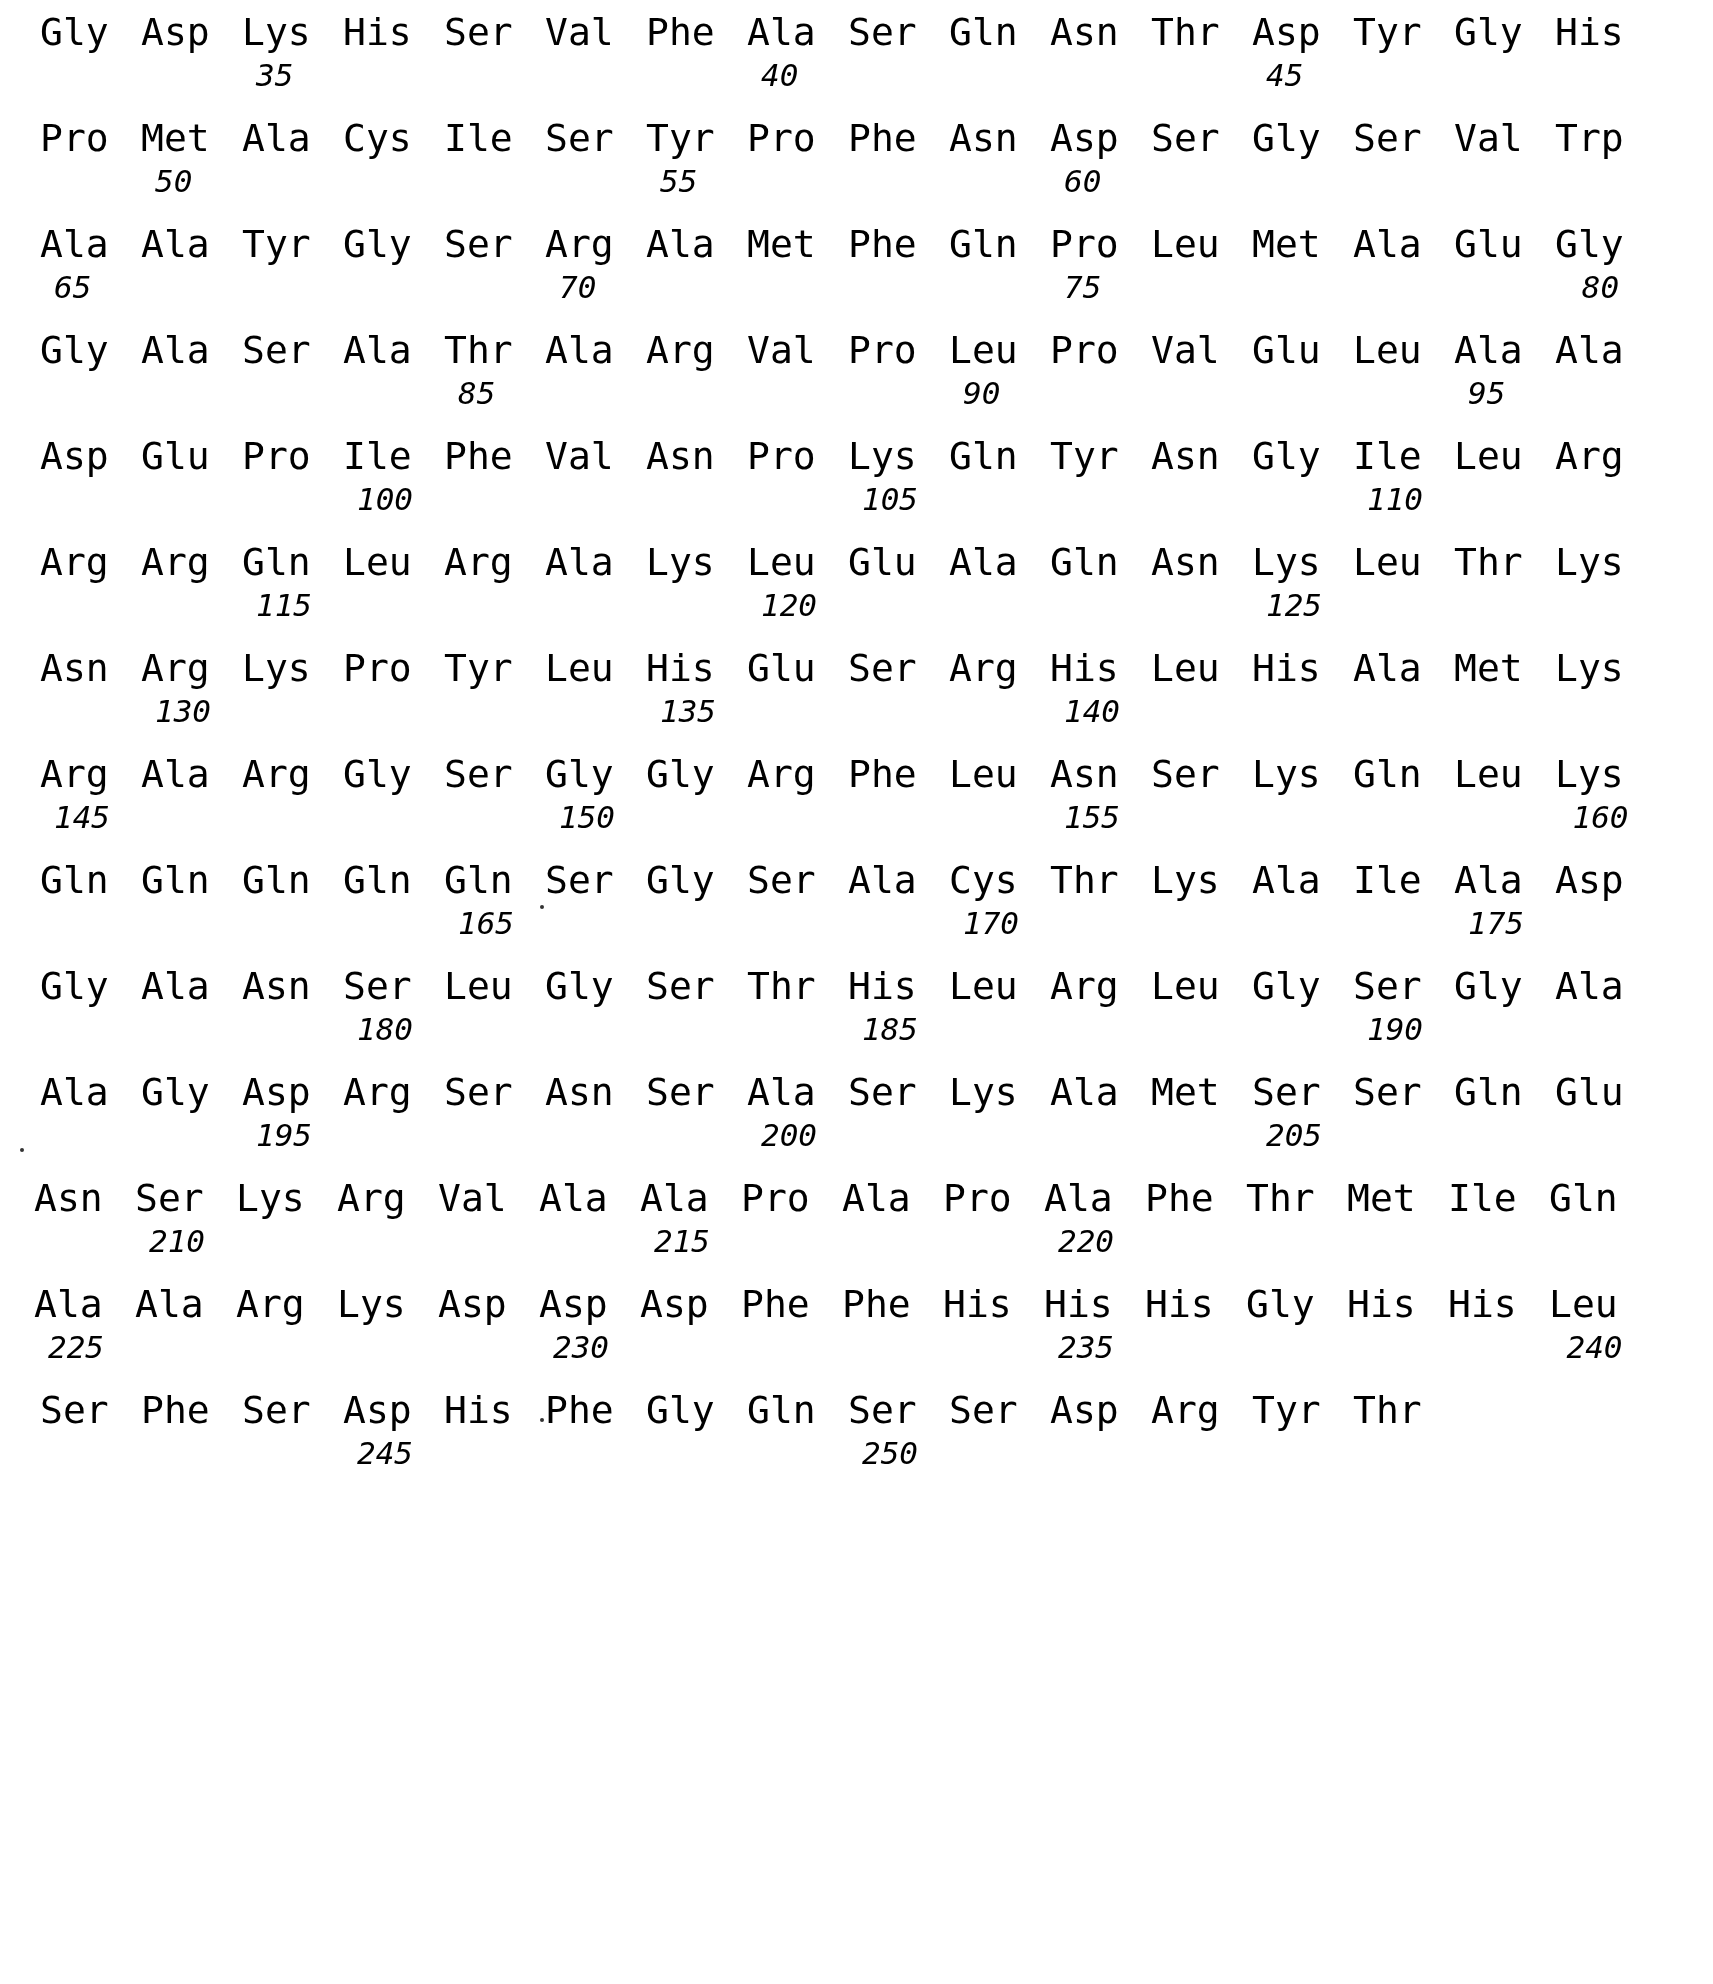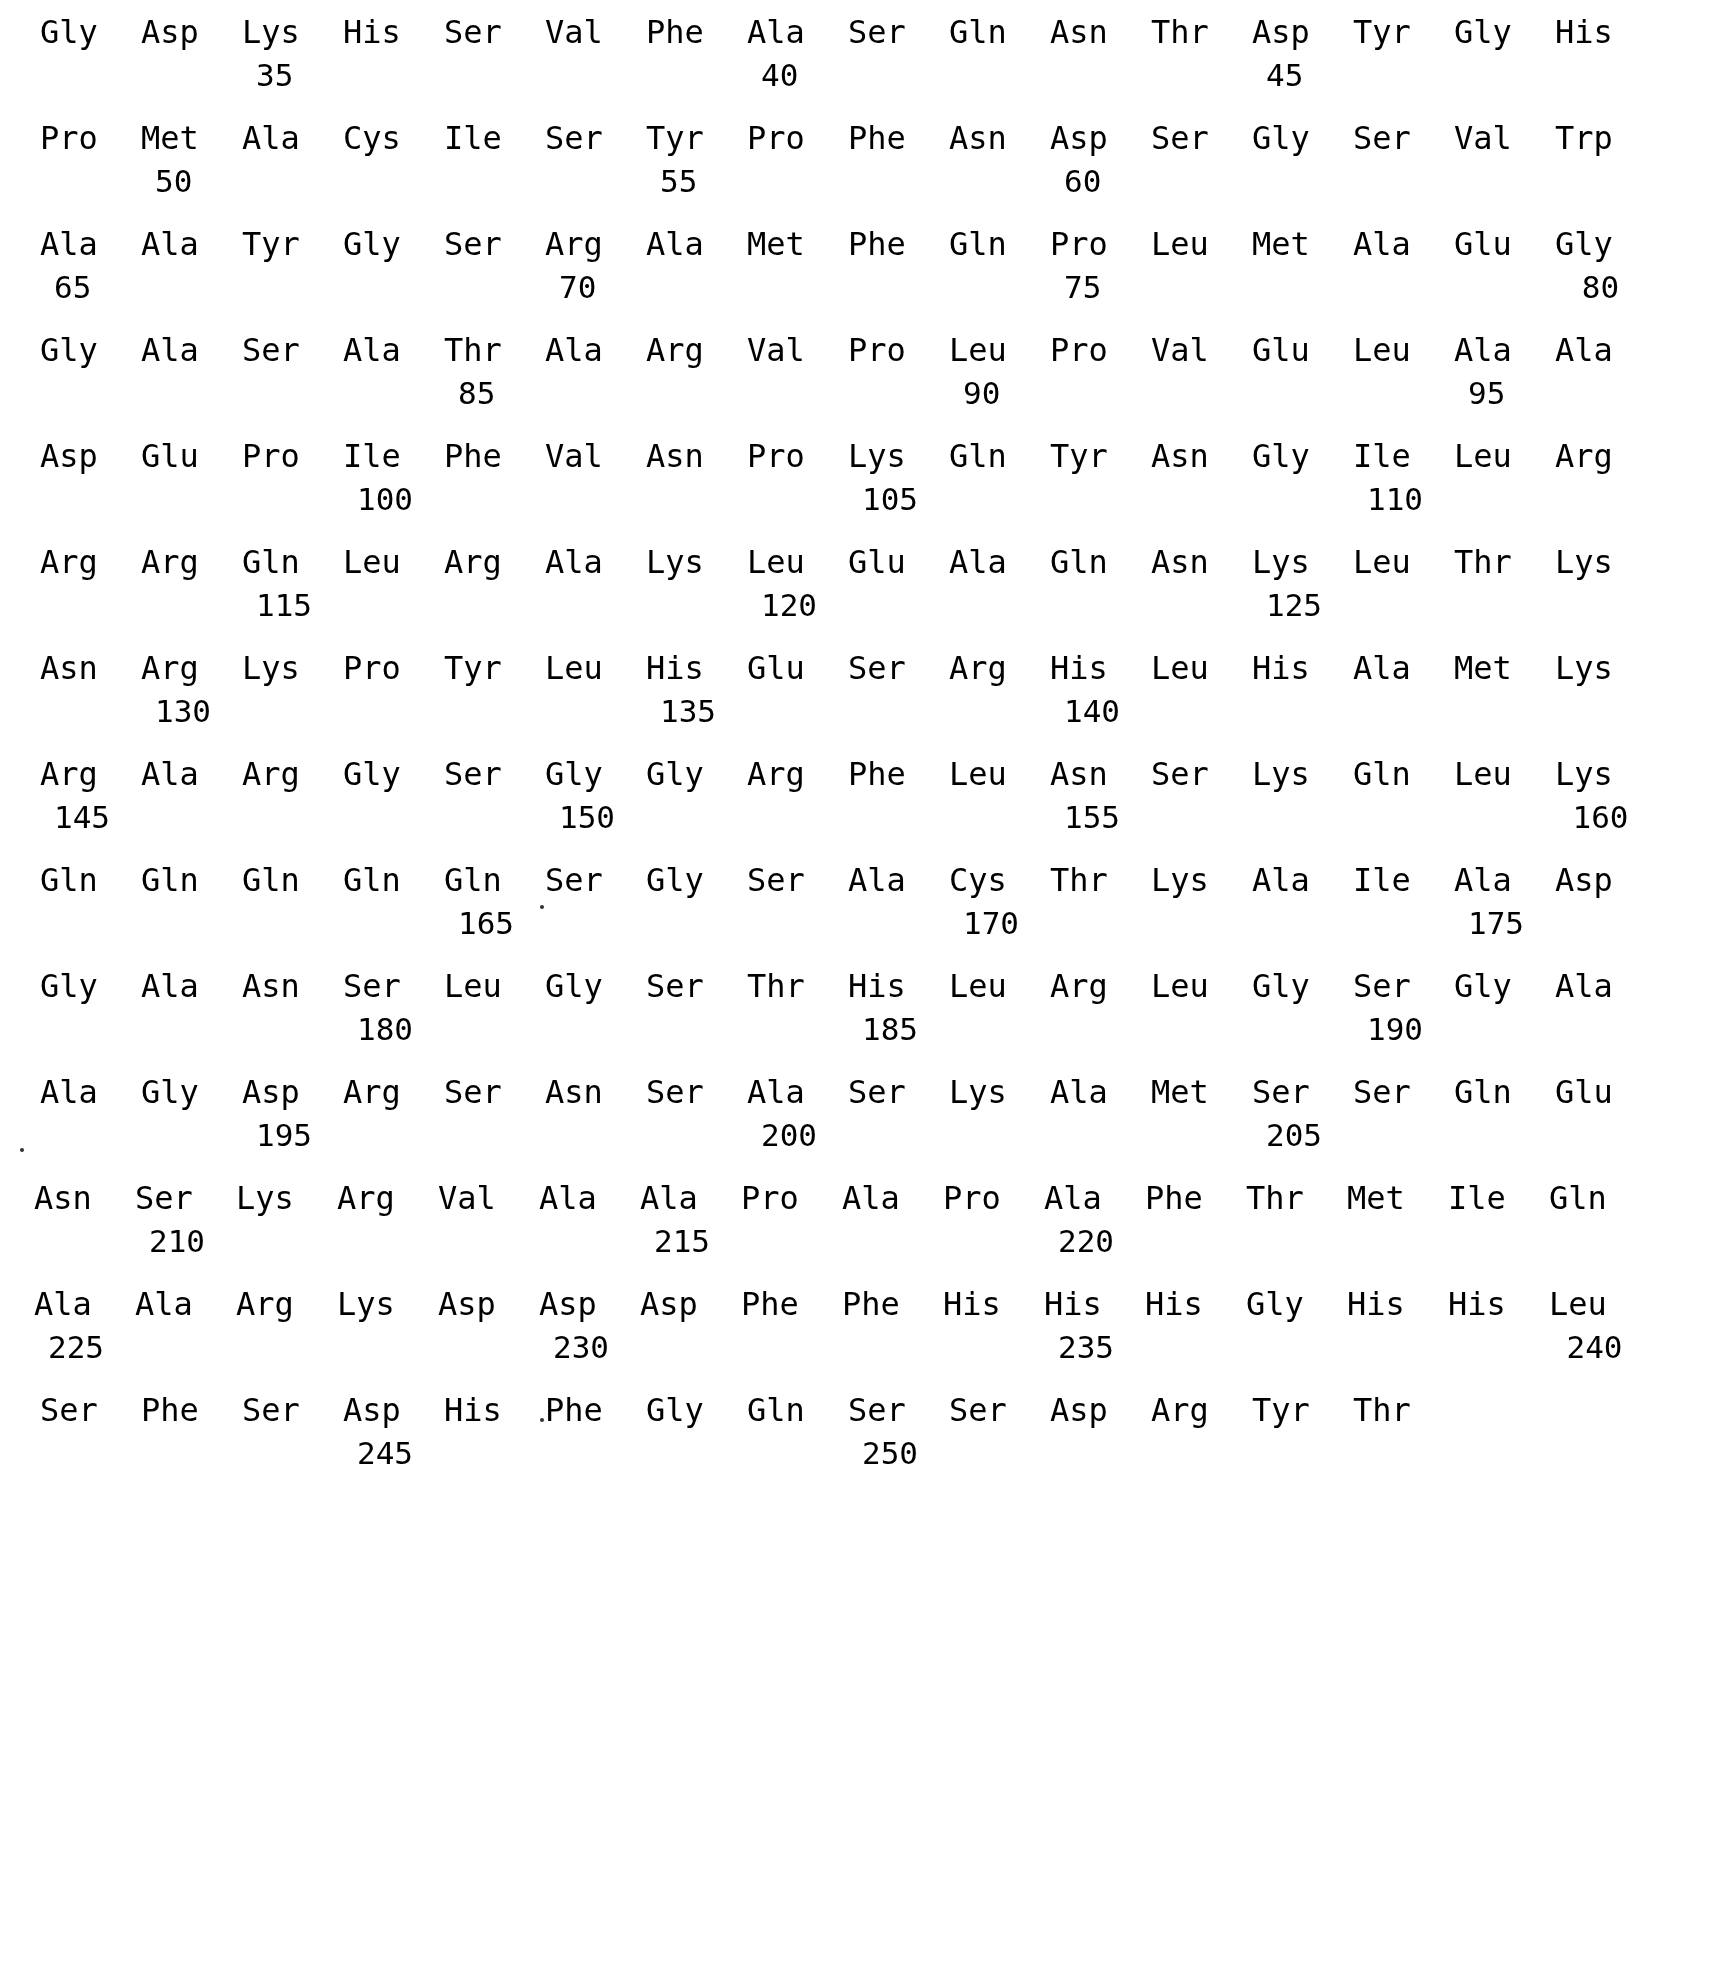--- a/index.html
+++ b/index.html
@@ -22,25 +22,26 @@
   }
   .residue-row,
   .number-row {
     display: flex;
     white-space: pre;
     font-size: 33px;
     line-height: 44px;
     letter-spacing: 0px;
   }
   .residue-row {
-    font-size: 32px;
+    font-size: 38px;
   }
   .number-row {
     font-size: 31px;
     line-height: 42px;
+    font-style: italic;
   }
   .cell {
     width: 101px;
     text-align: left;
     flex: 0 0 101px;
   }
   .cell.num {
     text-align: left;
     padding-left: 14px;
     box-sizing: border-box;

